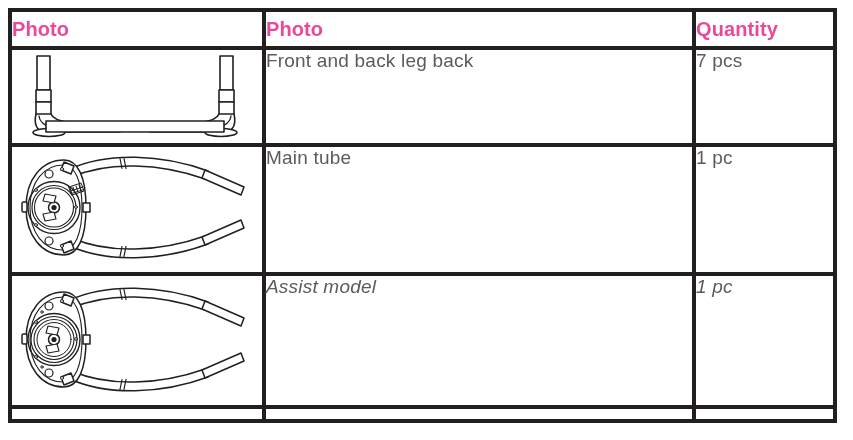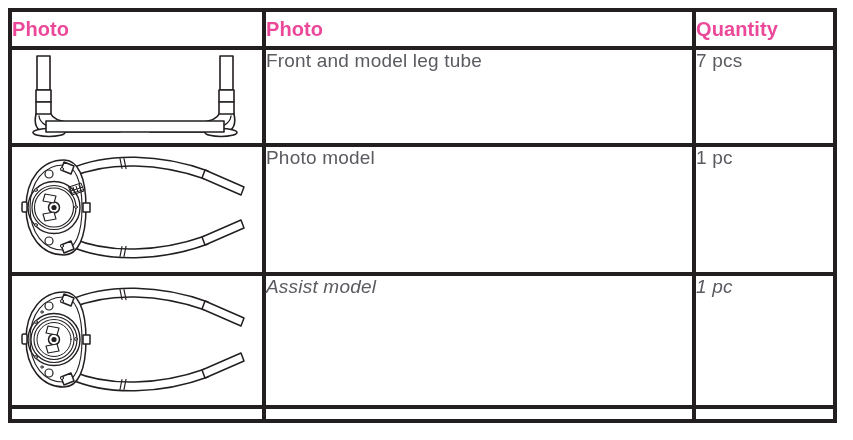--- a/index.html
+++ b/index.html
@@ -116,21 +116,21 @@
                 <path d="M222 64 C 224 73, 222 80, 214 82 L 138 82 L 138 75
                          C 186 75, 204 72, 207 64 Z"></path>
                 <path d="M219 66 C 218 74, 210 78, 196 79" fill="none" stroke-width="1.3"></path>
                 <ellipse cx="209" cy="82.5" rx="16" ry="4"></ellipse>
 
                 <rect x="34" y="71" width="178" height="11"></rect>
               </g>
             </svg>
           </span>
         </td>
-        <td class="name-cell">Front and model leg tube</td>
+        <td class="name-cell">Front and back leg back</td>
         <td class="qty-cell">7 pcs</td>
       </tr>
 
       <tr class="r2">
         <td class="photo-cell">
           <span>
             <svg width="246" height="121" viewBox="0 0 246 121" xmlns="http://www.w3.org/2000/svg">
               <g fill="#ffffff" stroke="#231f20" stroke-width="1.5" stroke-linejoin="round" stroke-linecap="round">
 
                 <path d="M58 22 C 95 5, 150 7, 196 24 L 193 32
@@ -189,21 +189,21 @@
                 <circle cx="37" cy="94" r="4" stroke-width="1.2"></circle>
                 <circle cx="50" cy="22" r="1.5" stroke-width="1"></circle>
                 <circle cx="50" cy="99" r="1.5" stroke-width="1"></circle>
                 <circle cx="24" cy="43" r="1.4" stroke-width="1"></circle>
                 <circle cx="24" cy="78" r="1.4" stroke-width="1"></circle>
                 <circle cx="64" cy="60" r="1.4" stroke-width="1"></circle>
               </g>
             </svg>
           </span>
         </td>
-        <td class="name-cell">Photo model</td>
+        <td class="name-cell">Main tube</td>
         <td class="qty-cell">1 pc</td>
       </tr>
 
       <tr class="r3">
         <td class="photo-cell">
           <span>
             <svg width="246" height="125" viewBox="0 0 246 125" xmlns="http://www.w3.org/2000/svg">
               <g fill="#ffffff" stroke="#231f20" stroke-width="1.5" stroke-linejoin="round" stroke-linecap="round">
 
                 <path d="M58 24 C 95 7, 150 9, 196 26 L 193 34

